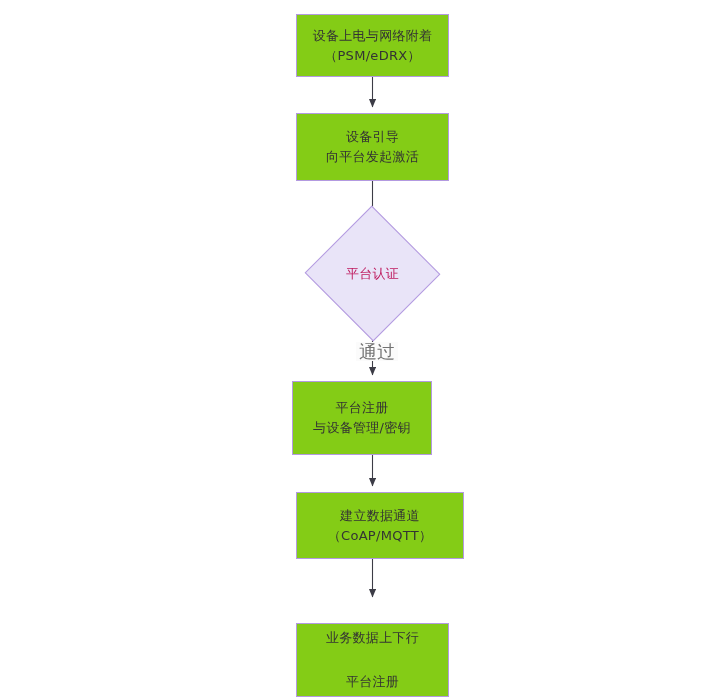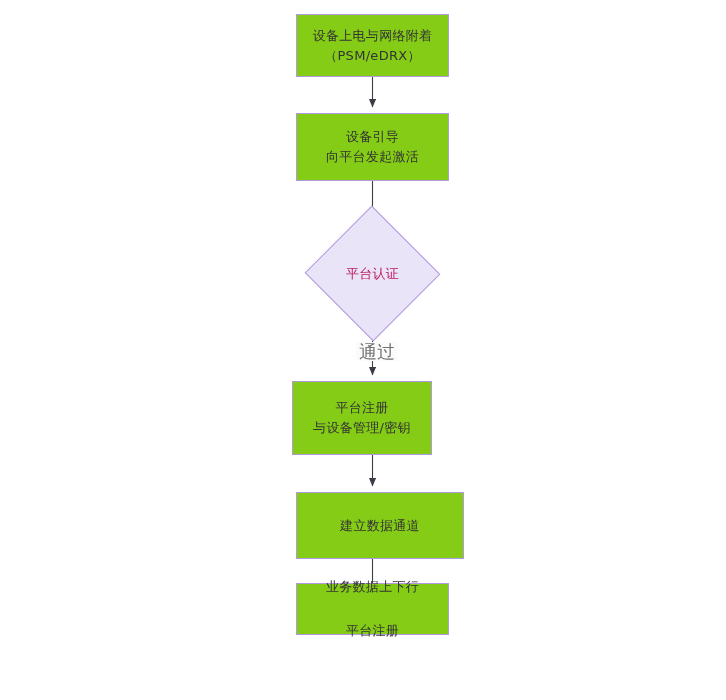--- a/index.html
+++ b/index.html
@@ -114,18 +114,19 @@
 
 <div class="edge-label" style="left:356px; top:342px;">通过</div>
 
 <div class="node node-process" style="left:292px; top:381px; width:140px; height:74px;">
   <span class="node-line">平台注册</span>
   <span class="node-line">与设备管理/密钥</span>
 </div>
 
 <div class="node node-process" style="left:296px; top:492px; width:168px; height:67px;">
   <span class="node-line">建立数据通道</span>
+  <span class="node-line">（CoAP/MQTT）</span>
 </div>
 
-<div class="node node-process" style="left:296px; top:583px; width:153px; height:52px;gap:24px;">
+<div class="node node-process" style="left:296px; top:623px; width:153px; height:74px;gap:24px;">
   <span class="node-line">业务数据上下行</span>
   <span class="node-line">平台注册</span>
 </div>
 
 </body></html>

